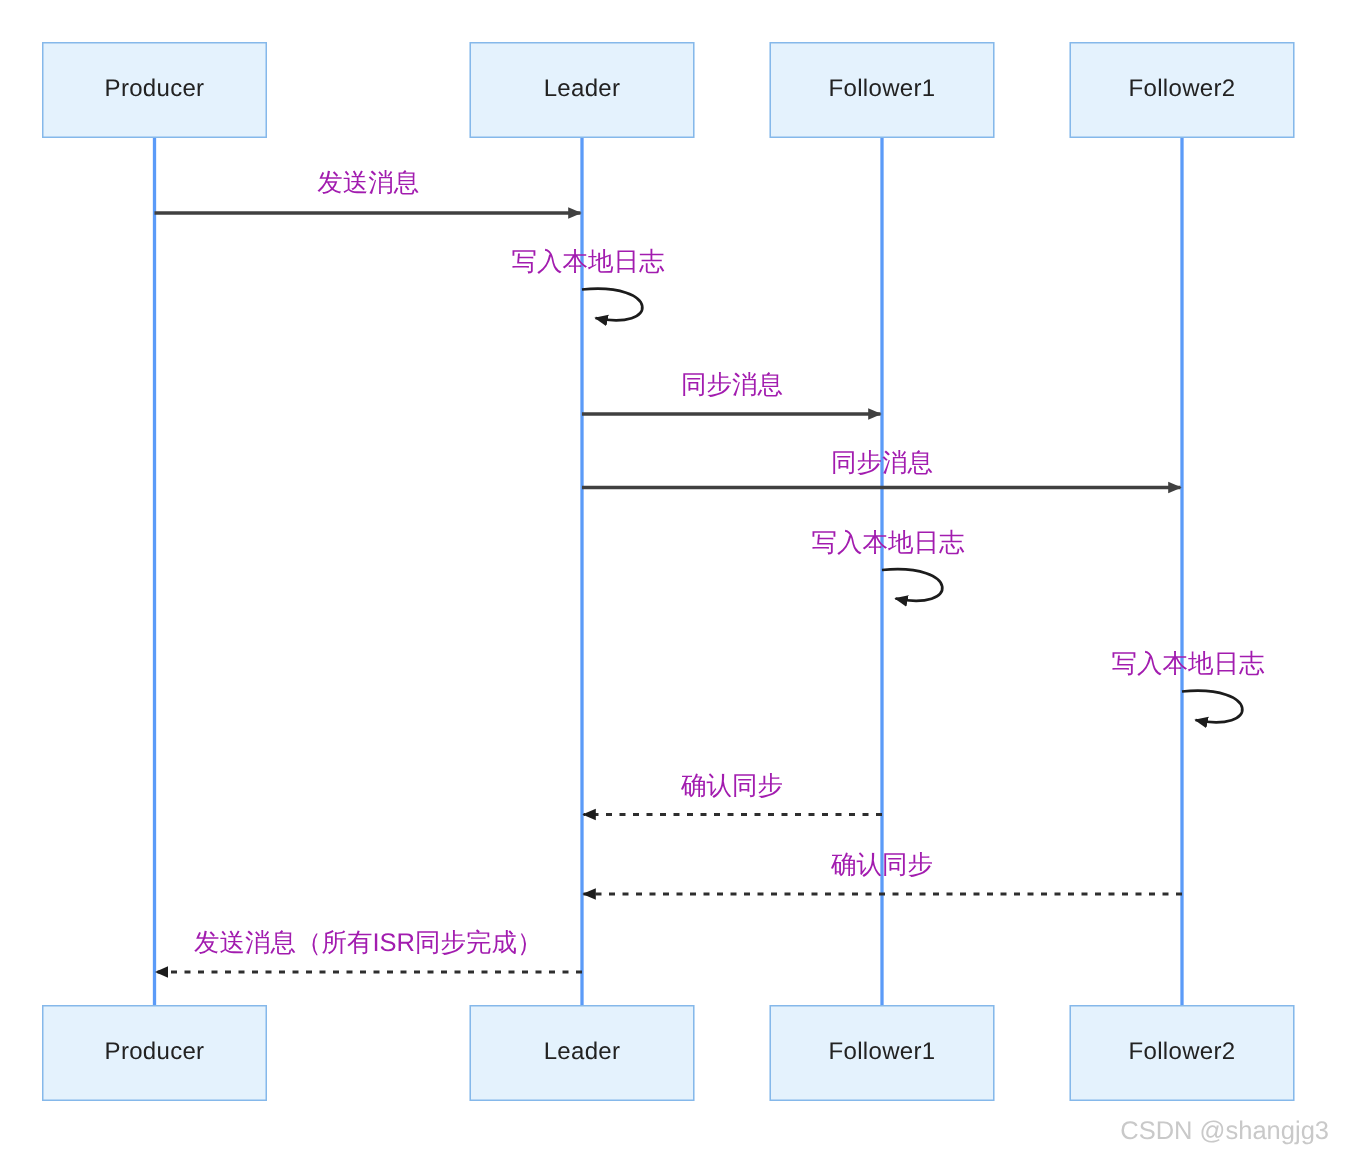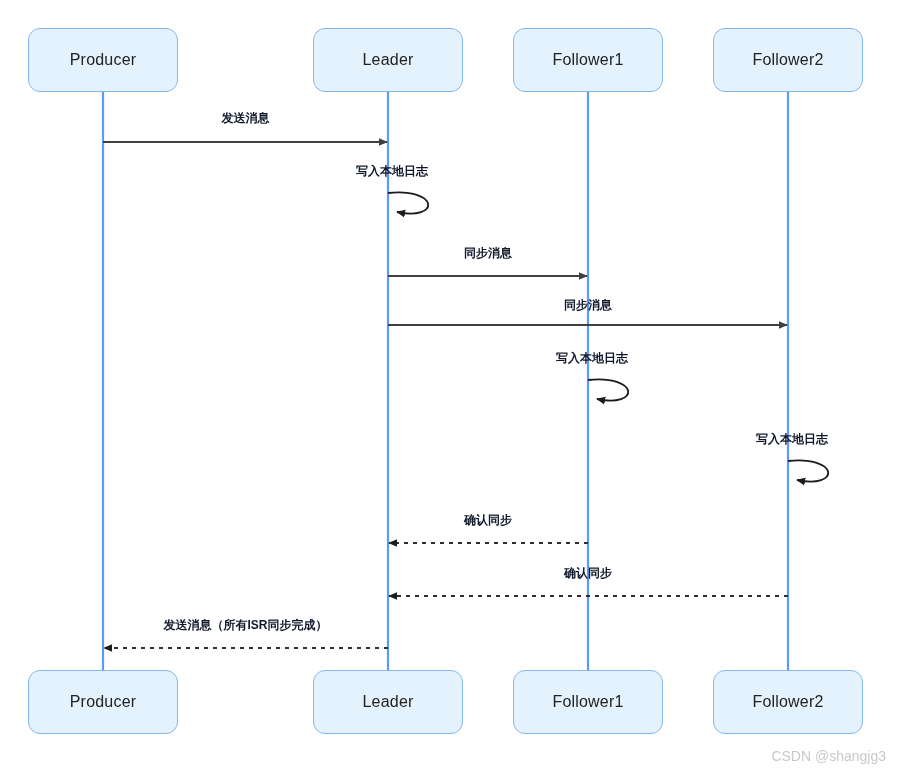--- a/index.html
+++ b/index.html
@@ -9,38 +9,37 @@
     font-family:"Liberation Sans","DejaVu Sans",sans-serif;
     overflow:hidden;
   }
   #diagram{position:relative;width:898px;height:772px;}
   #svg-layer{position:absolute;left:0;top:0;width:898px;height:772px;}
   .lane-box{
     position:absolute;
     box-sizing:border-box;
     background:#e4f2fd;
     border:1.4px solid #85b8ea;
-    border-radius:12px;
+    border-radius:0;
     display:flex;align-items:center;justify-content:center;
     font-size:16px;
     color:#222222;
     letter-spacing:.2px;
   }
   .msg-label{
     position:absolute;
-    font-size:12px;
-    color:#0f172a;
+    font-size:17px;
+    color:#a21caf;
     white-space:nowrap;
     transform:translateX(-50%);
-    font-weight:bold;
   }
   .watermark{
     position:absolute;
     right:12px;bottom:8px;
-    font-size:14px;
+    font-size:17px;
     color:#c9c9c9;
     white-space:nowrap;
   }
 </style>
 </head>
 <body>
 
 <div id="diagram">
 
   <svg id="svg-layer" viewBox="0 0 898 772" xmlns="http://www.w3.org/2000/svg">

